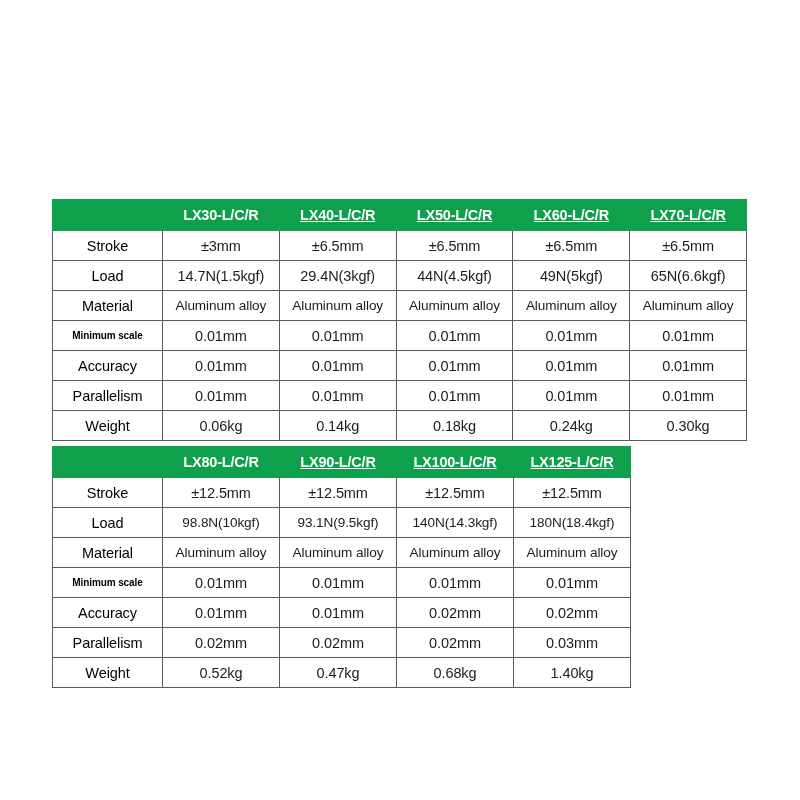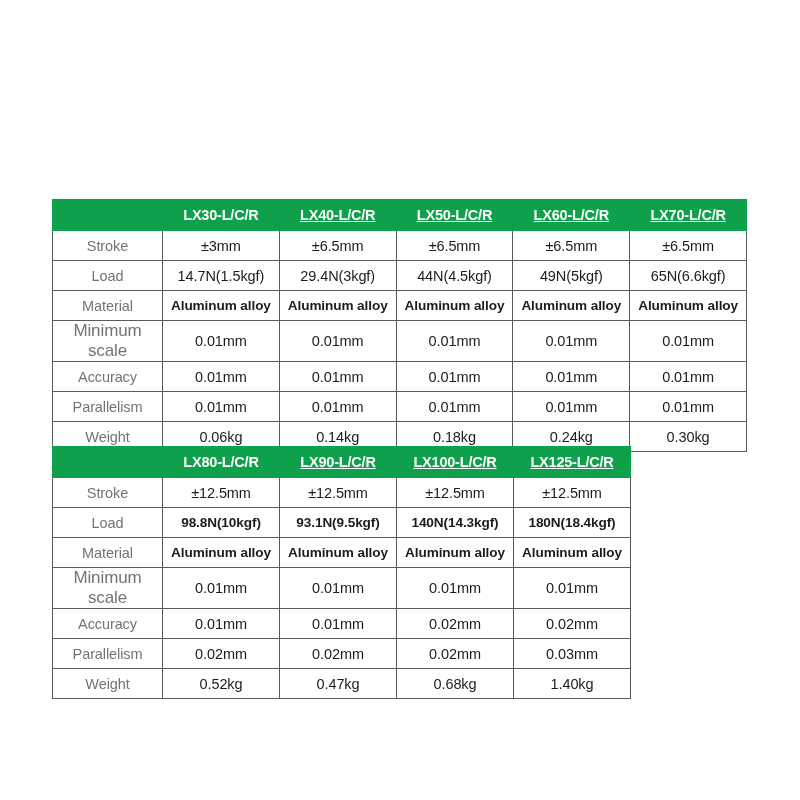--- a/index.html
+++ b/index.html
@@ -80,29 +80,29 @@
   .spec-table tbody tr { height: 30px; }
 
   .spec-table tbody td {
     font-size: 14.5px;
     color: #1c1c1c;
     letter-spacing: -0.1px;
   }
 
   .spec-table tbody td.label-cell {
     font-size: 14.5px;
-    color: #737373;
+    color: #000000;
   }
   .spec-table tbody td.label-cell.tight {
-    font-size: 17px;
+    font-size: 10px;
+    font-weight: bold;
   }
 
   .spec-table tbody td.value-cell.narrow {
     font-size: 13.6px;
-    font-weight: bold;
   }
 
   
   #spec-table-1 col.label-col { width: 110px; }
   #spec-table-1 col.model-col { width: 116.8px; }
 
   
   #spec-table-2 col.label-col { width: 110px; }
   #spec-table-2 col.model-col { width: 117px; }
 </style>

